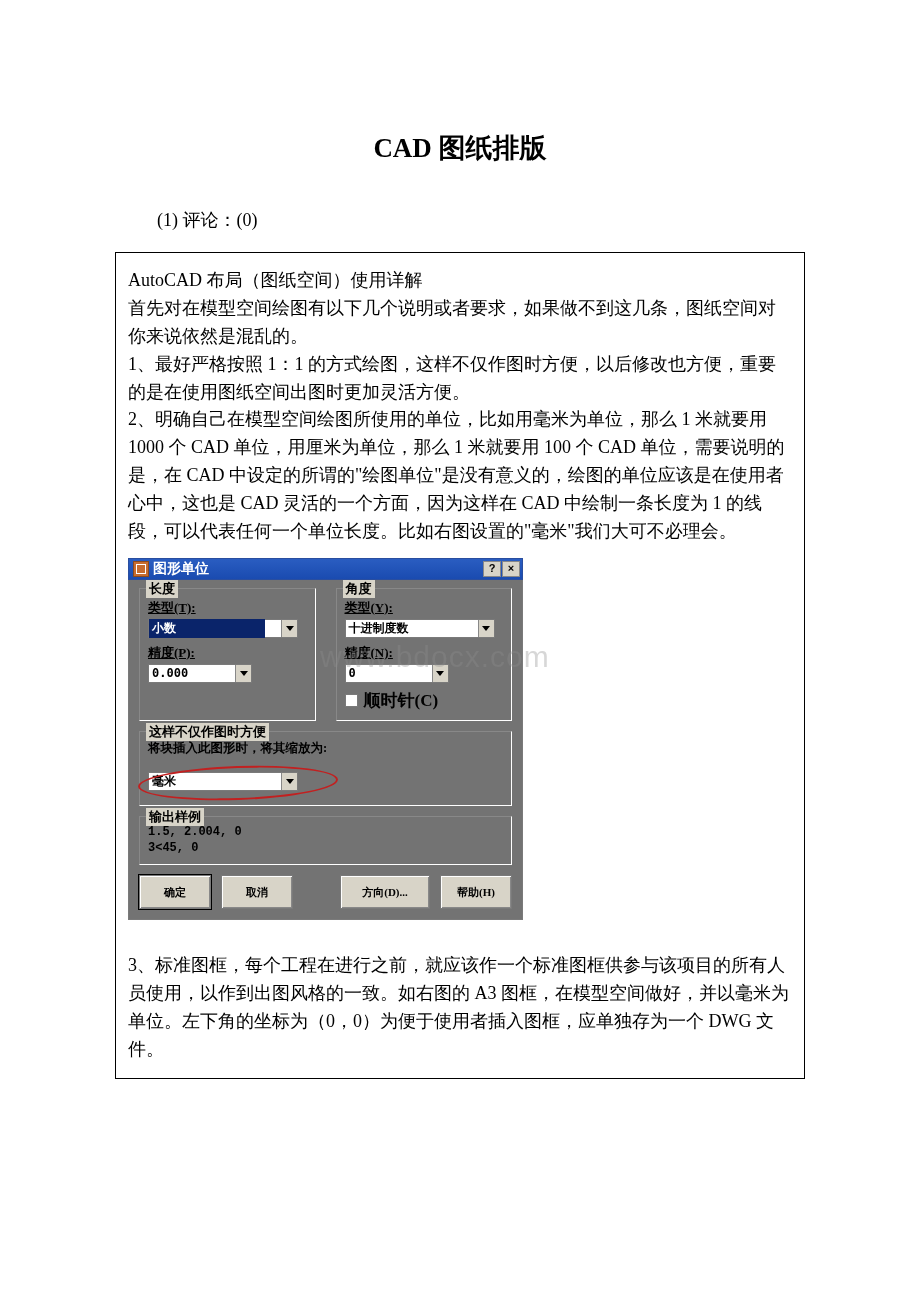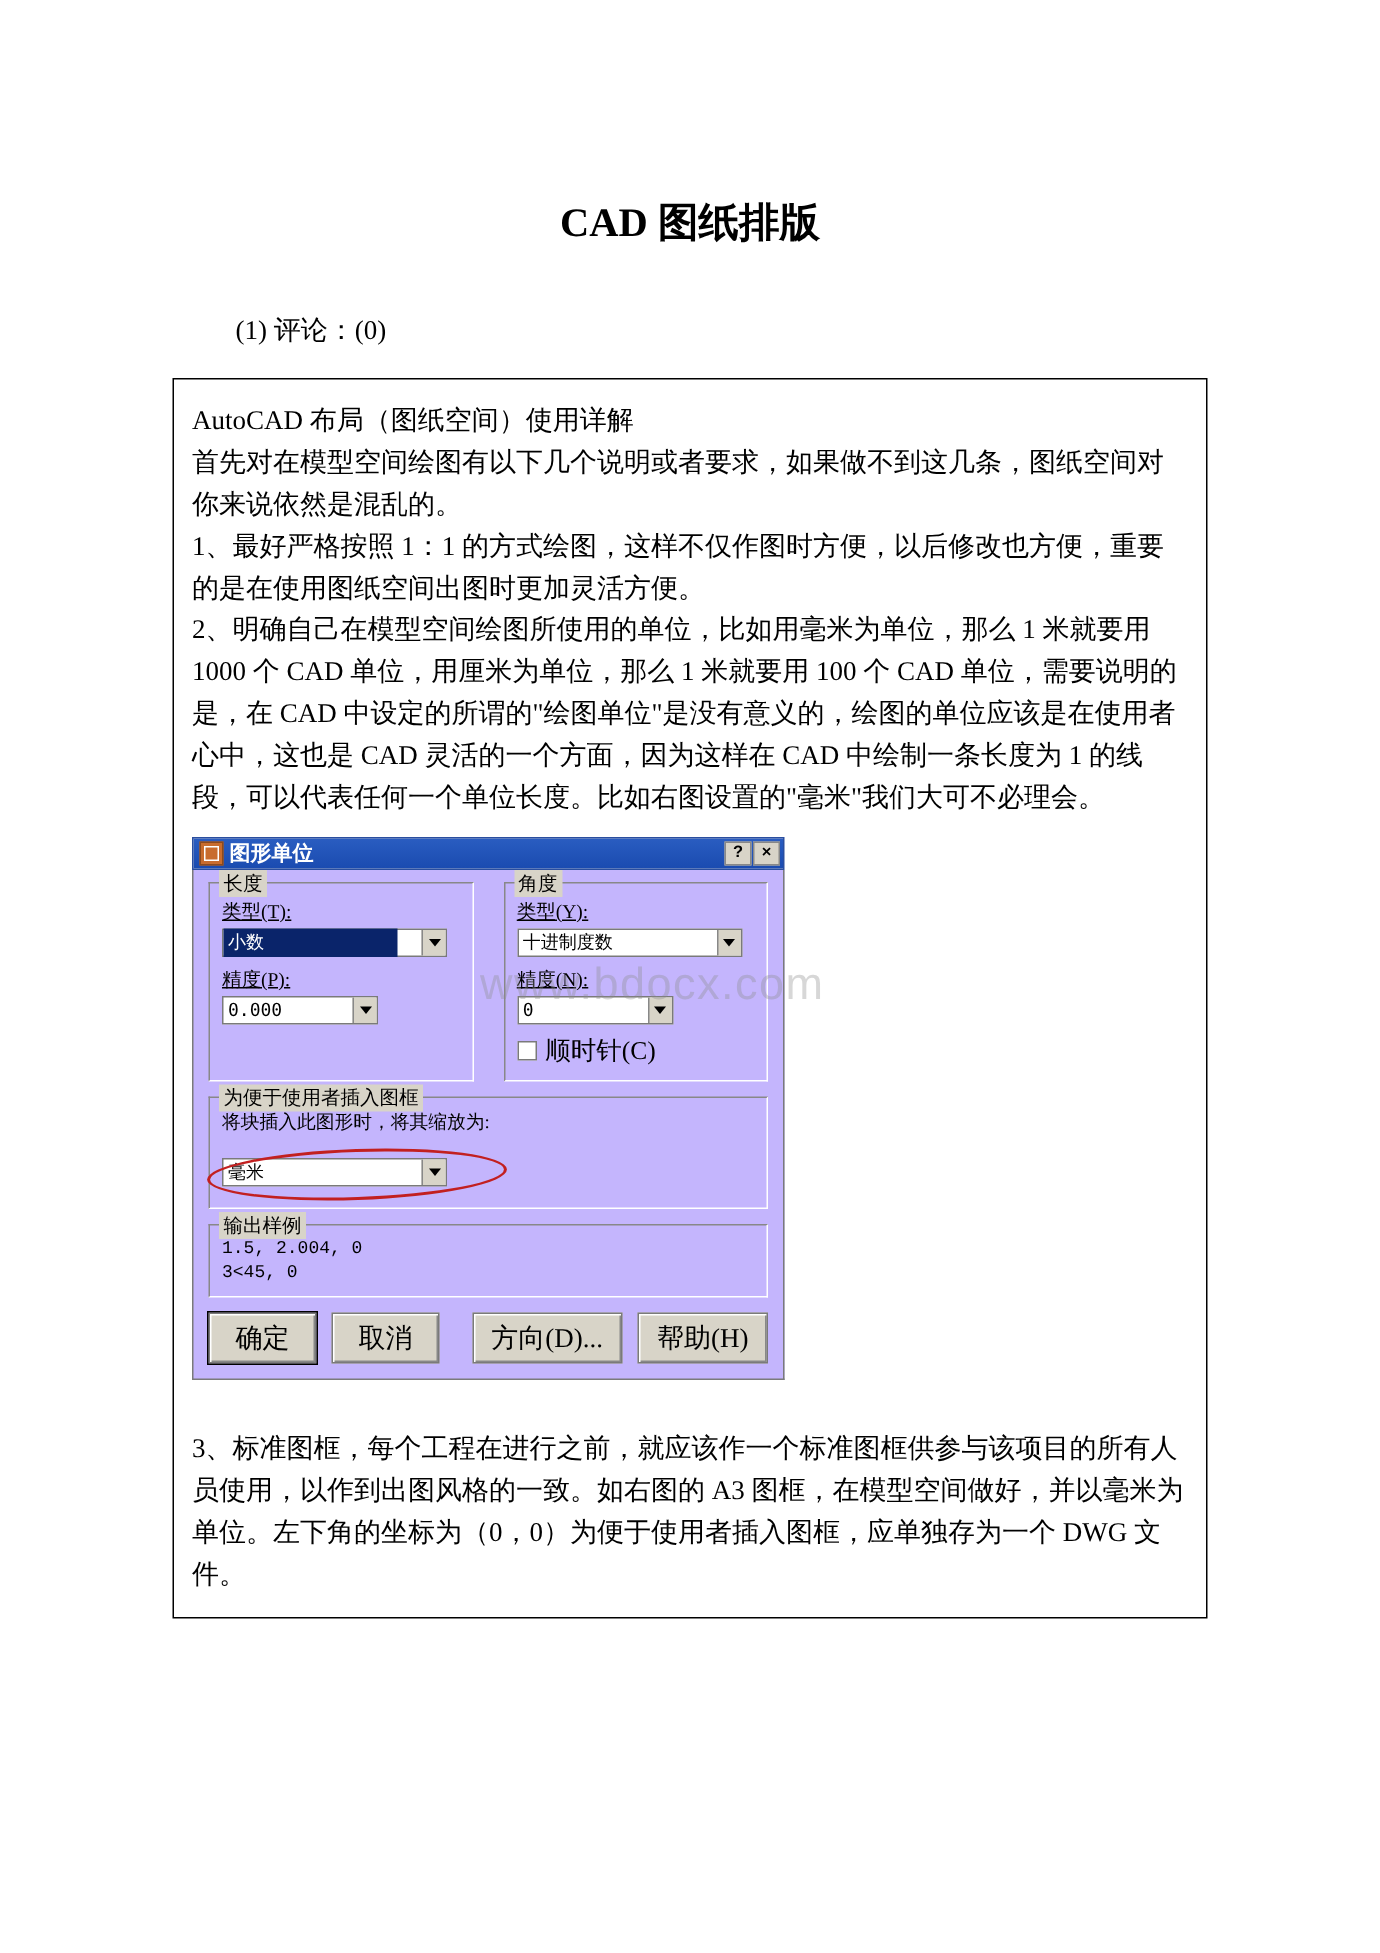--- a/index.html
+++ b/index.html
@@ -71,25 +71,26 @@
     width: 18px; height: 16px;
     background: #d8d4c8;
     border: 1px solid #888;
     font-size: 11px;
     line-height: 13px;
     text-align: center;
     font-family: Arial, sans-serif;
     font-weight: bold;
   }
   .dlg-body {
-    background: #c4b5fd;
+    background: #737373;
     border: 1px solid #7a7a7a;
     border-top: none;
     padding: 8px 10px 10px 10px;
     position: relative;
+    font-weight: bold;
   }
   .row1 {
     display: flex;
     gap: 20px;
   }
   .group {
     border: 1px solid #fff;
     border-top-color: #888;
     border-left-color: #888;
     position: relative;
@@ -182,21 +183,21 @@
   .dlg-footer {
     display: flex;
     gap: 10px;
     margin-top: 10px;
   }
   .btn {
     height: 32px;
     border: 1px solid #7a7a7a;
     background: #d8d4c8;
     box-shadow: inset 1px 1px 0 #fff, inset -1px -1px 0 #888;
-    font-size: 18px;
+    font-size: 11px;
     padding: 16px 12px;
     display: flex; align-items: center; justify-content: center;
     min-width: 72px;
   }
   .btn.def {
     outline: 1px solid #000;
   }
   .watermark {
     position: absolute;
     top: 640px; left: 320px;
@@ -261,21 +262,21 @@
               <div class="select-arrow"></div>
             </div>
             <div class="chk">
               <span class="chkbox"></span>
               <span>顺时针(C)</span>
             </div>
           </div>
         </div>
 
         <div class="group2">
-          <span class="group-title">为便于使用者插入图框</span>
+          <span class="group-title">这样不仅作图时方便</span>
           <div class="hint">将块插入此图形时，将其缩放为:</div>
           <span class="circled">
             <div class="select wide">
               <div class="select-val">毫米</div>
               <div class="select-arrow"></div>
             </div>
             <span class="circle-mark"></span>
           </span>
         </div>
 

